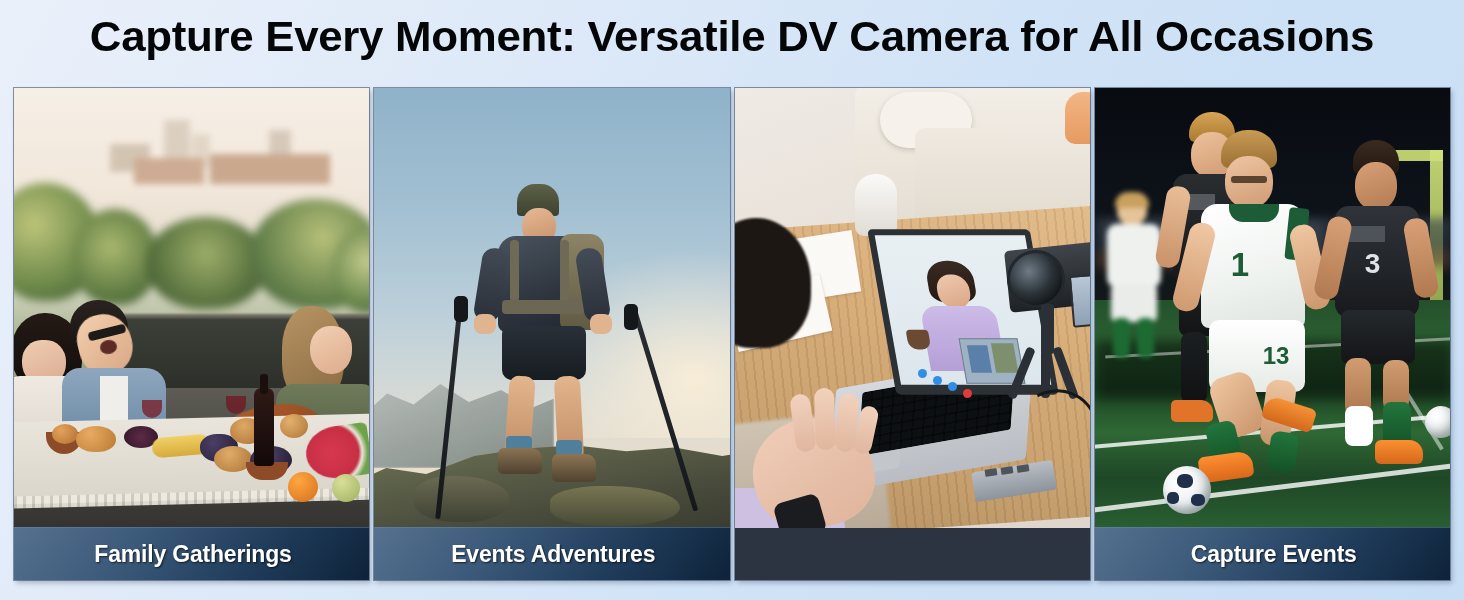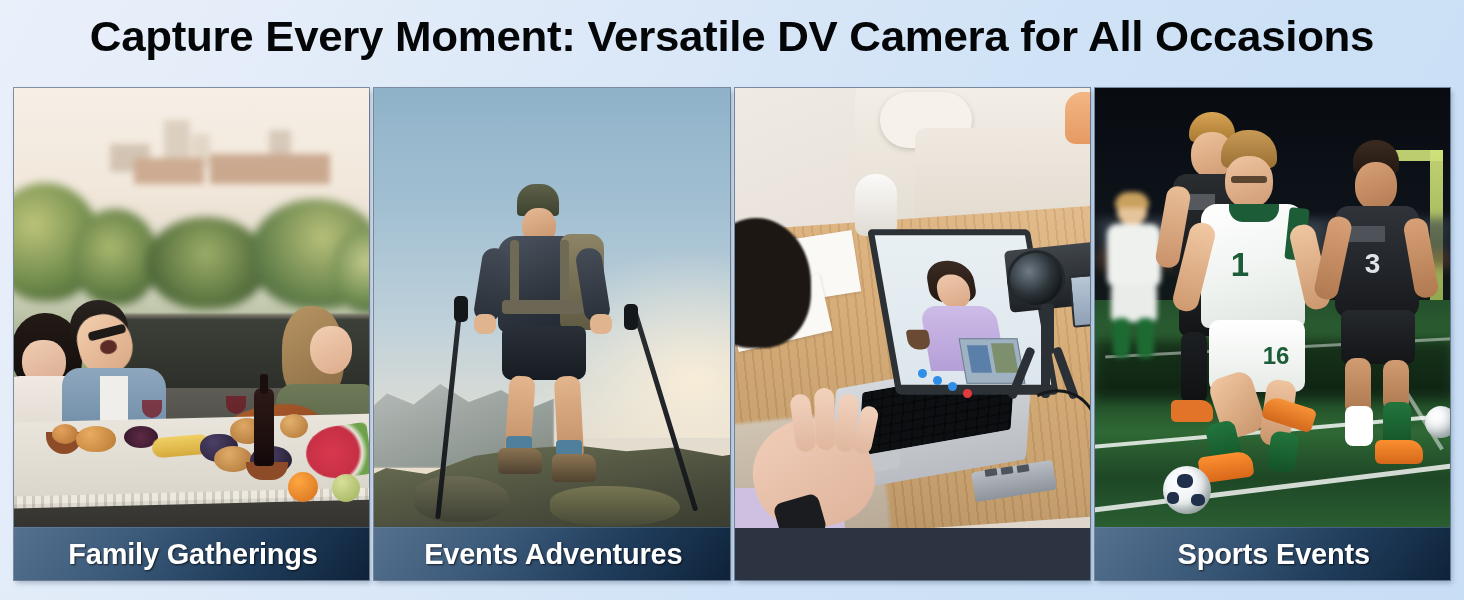--- a/index.html
+++ b/index.html
@@ -32,21 +32,21 @@
   .photo{position:absolute;left:0;top:0;width:358px;height:440px;overflow:hidden;}
 
   
   .caption{
     position:absolute;left:0;bottom:0;width:358px;height:52px;
     background:linear-gradient(128deg,#55718f 0%,#3c5a7a 32%,#203d5c 66%,#0e2239 100%);
     display:flex;align-items:center;justify-content:center;
     border-top:1px solid rgba(120,150,180,.45);
   }
   .caption span{
-    color:#ffffff;font-size:29px;font-weight:bold;
+    color:#ffffff;font-size:23px;font-weight:bold;
     letter-spacing:-.2px;
     text-shadow:1px 1px 2px rgba(0,0,0,.65);
     white-space:nowrap;
   }
 
   
   .p1-sky{position:absolute;inset:0;background:linear-gradient(#f6efe6 0%,#f2e8dc 22%,#e7dfd0 34%,#cfd2bb 46%,#9aa882 62%,#7d8f68 75%,#6d7d5c 100%);}
   .p1-city{position:absolute;left:0;top:40px;width:358px;height:80px;filter:blur(3px);opacity:.55;}
   .p1-bld{position:absolute;background:#c8b9a6;}
   .p1-trees{position:absolute;left:0;top:85px;width:358px;height:130px;filter:blur(4px);}
@@ -347,21 +347,21 @@
           <div style="position:absolute;left:30px;top:0;width:56px;height:38px;background:linear-gradient(#c89a55,#9a7034);border-radius:26px 26px 8px 8px;"></div>
           <div style="position:absolute;left:34px;top:26px;width:48px;height:52px;background:linear-gradient(160deg,#eec5a0,#cf9b74);border-radius:46%;"></div>
           <div style="position:absolute;left:40px;top:46px;width:36px;height:7px;background:#5b4430;border-radius:3px;"></div>
           <div style="position:absolute;left:10px;top:74px;width:104px;height:124px;background:linear-gradient(165deg,#ffffff,#eef2ef 60%,#dee4e0);border-radius:16px 18px 8px 8px;"></div>
           <div style="position:absolute;left:38px;top:74px;width:50px;height:18px;background:#1c5c36;border-radius:0 0 14px 14px;"></div>
           <div style="position:absolute;left:96px;top:78px;width:20px;height:52px;background:#1c5c36;border-radius:4px;transform:rotate(6deg);"></div>
           <div class="p4-jersey-num" style="left:40px;top:116px;font-size:33px;letter-spacing:1px;">1</div>
           <div style="position:absolute;left:-10px;top:92px;width:26px;height:90px;background:linear-gradient(#f0c8a3,#cf9a70);border-radius:12px;transform:rotate(14deg);"></div>
           <div style="position:absolute;left:106px;top:94px;width:26px;height:86px;background:linear-gradient(#eec6a0,#cd986f);border-radius:12px;transform:rotate(-13deg);"></div>
           <div style="position:absolute;left:18px;top:190px;width:96px;height:72px;background:linear-gradient(#ffffff,#e6ebe7);border-radius:10px;"></div>
-          <div class="p4-jersey-num" style="left:72px;top:212px;font-size:24px;">16</div>
+          <div class="p4-jersey-num" style="left:72px;top:212px;font-size:24px;">13</div>
           <div style="position:absolute;left:24px;top:244px;width:44px;height:62px;background:linear-gradient(150deg,#f0c8a2,#c9946b);border-radius:14px;transform:rotate(-18deg);"></div>
           <div style="position:absolute;left:72px;top:250px;width:30px;height:66px;background:linear-gradient(#eec5a0,#c9946b);border-radius:12px;transform:rotate(8deg);"></div>
           <div style="position:absolute;left:18px;top:292px;width:30px;height:44px;background:linear-gradient(#22753d,#145227);border-radius:9px;transform:rotate(-14deg);"></div>
           <div style="position:absolute;left:78px;top:302px;width:28px;height:40px;background:linear-gradient(#22753d,#145227);border-radius:9px;transform:rotate(8deg);"></div>
           <div style="position:absolute;left:8px;top:324px;width:54px;height:26px;background:linear-gradient(#fd8f30,#d9681a);border-radius:6px 14px 6px 6px;transform:rotate(-8deg);"></div>
           <div style="position:absolute;left:72px;top:272px;width:52px;height:24px;background:linear-gradient(#f79236,#d2681c);border-radius:14px 6px 6px 6px;transform:rotate(18deg);"></div>
         </div>
 
         <div class="p4-pl" style="left:232px;top:52px;width:110px;height:310px;">
           <div style="position:absolute;left:26px;top:0;width:46px;height:34px;background:linear-gradient(#3a2b20,#231811);border-radius:22px 22px 6px 6px;"></div>
@@ -380,18 +380,18 @@
         </div>
 
         <div class="p4-ball">
           <div class="p4-ballp" style="left:14px;top:8px;width:16px;height:14px;"></div>
           <div class="p4-ballp" style="left:4px;top:26px;width:12px;height:12px;"></div>
           <div class="p4-ballp" style="left:28px;top:28px;width:14px;height:12px;"></div>
         </div>
         <div class="p4-ball" style="left:330px;top:318px;width:32px;height:32px;"></div>
       </div>
       <div class="caption">
-        <span>Sports Events</span>
+        <span>Capture Events</span>
       </div>
     </div>
 
   </div>
 </div>
 
 </body></html>

